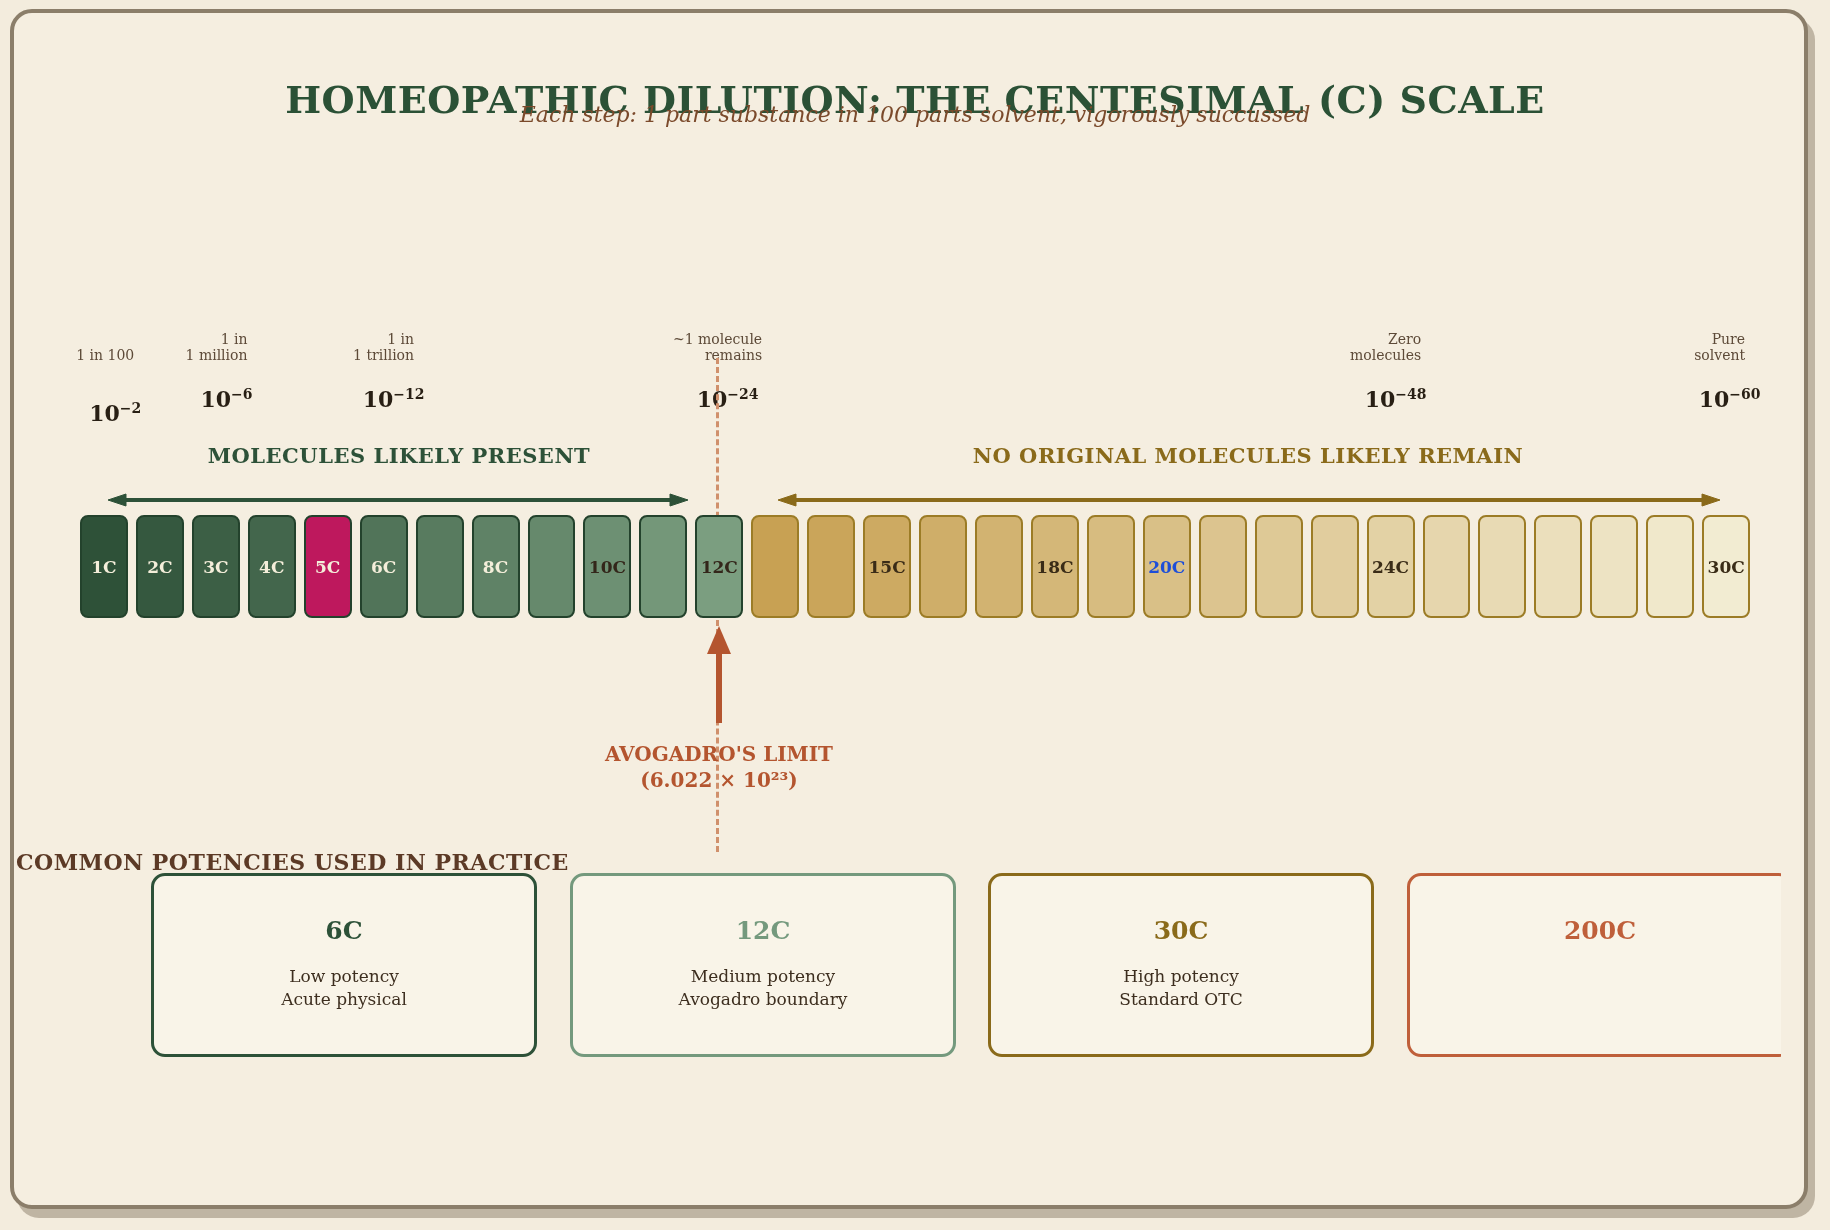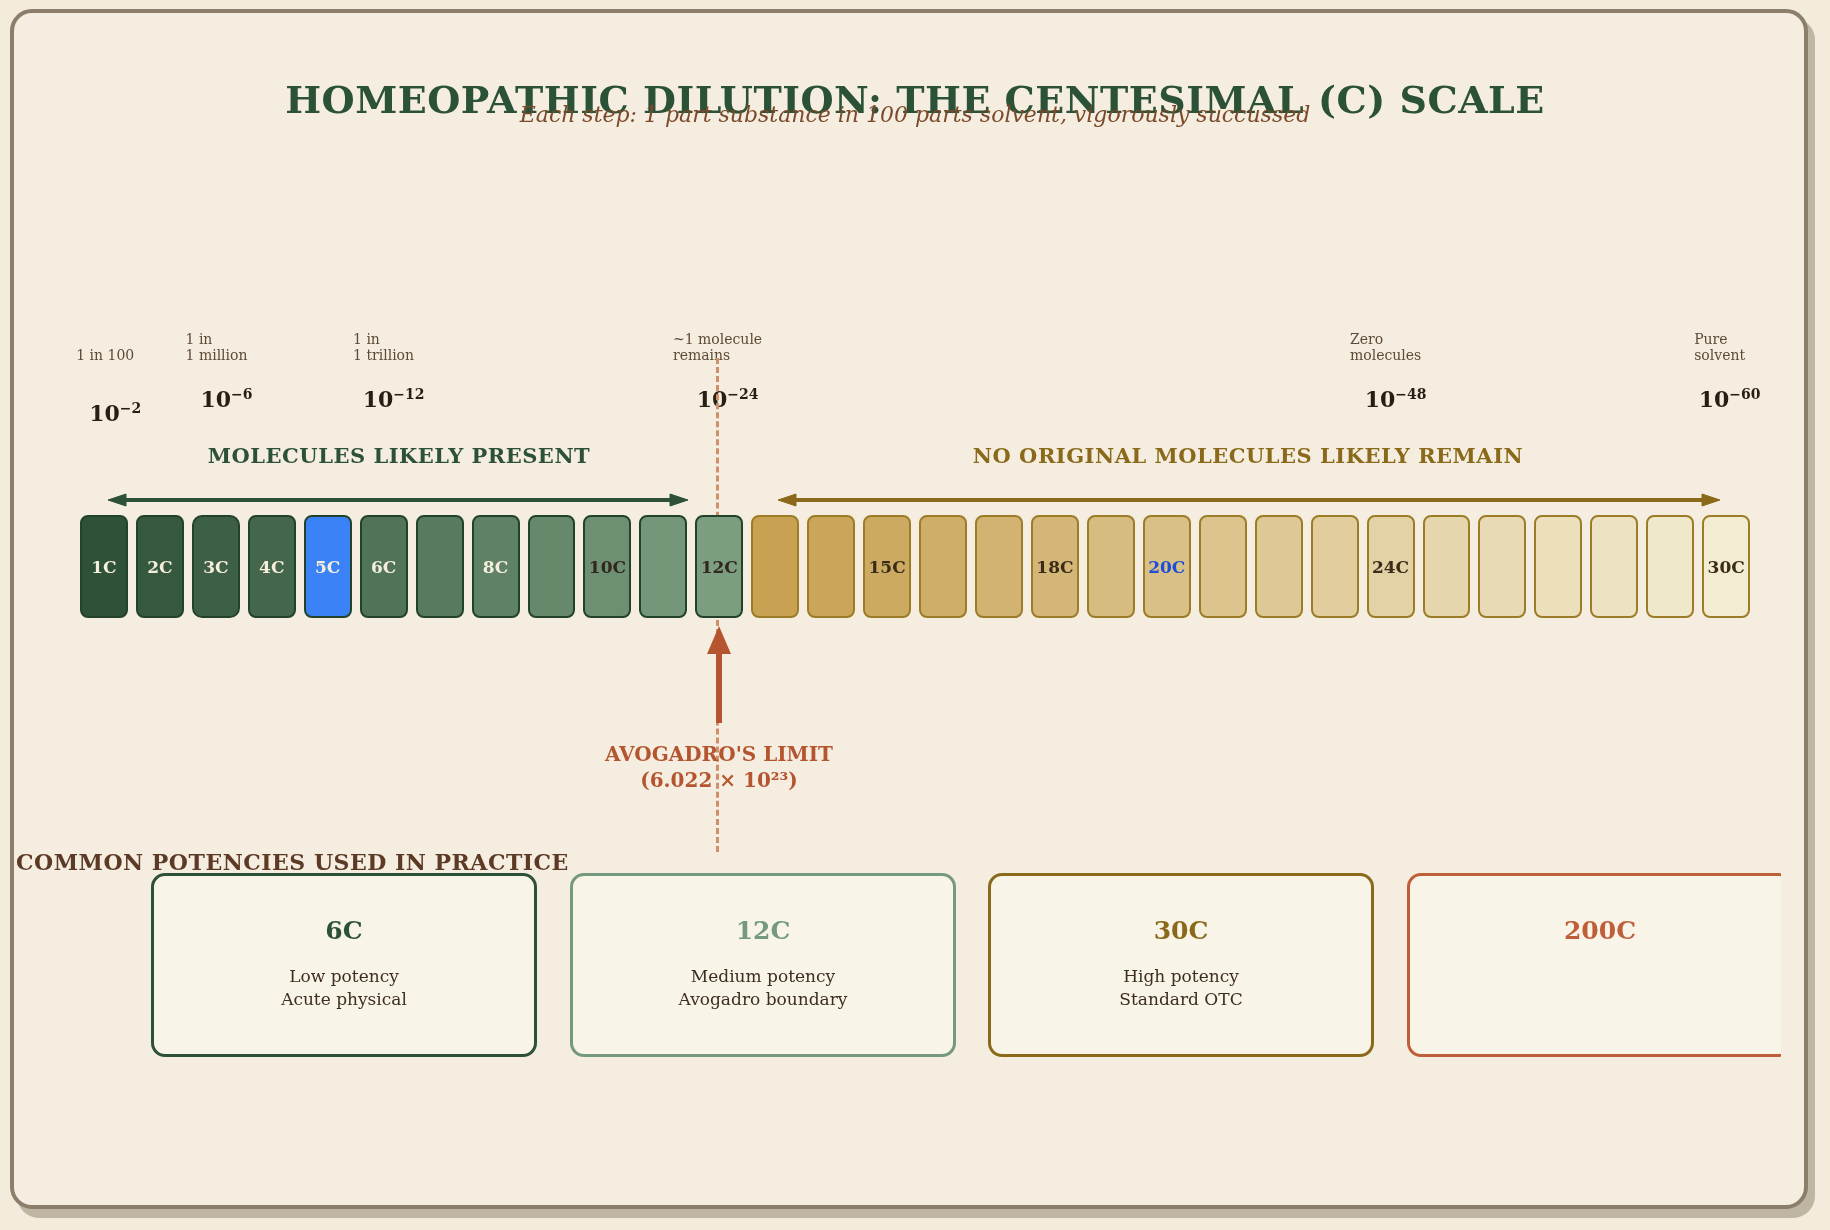--- a/index.html
+++ b/index.html
@@ -21,21 +21,21 @@
     position:absolute;left:0;top:102px;width:1830px;text-align:center;
     font-size:22px;font-style:italic;color:#7b4a2b;
   }
   
   .milestone{
     position:absolute;top:318px;width:160px;margin-left:-80px;
     display:flex;flex-direction:column;align-items:center;
   }
   .milestone .m-lines{
     height:46px;display:flex;flex-direction:column;justify-content:flex-end;
-    align-items:flex-start;font-size:14px;line-height:1.18;color:#5d4a38;text-align:center;
+    align-items:flex-end;font-size:14px;line-height:1.18;color:#5d4a38;text-align:center;
   }
   .milestone .m-exp{
     margin-top:22px;font-size:22px;font-weight:bold;color:#281f14;margin-left:20px;
   }
   .milestone .m-exp sup{font-size:14px;}
   
   .region-label{
     position:absolute;top:443px;font-size:21px;font-weight:bold;letter-spacing:.5px;
     text-align:center;transform:translateX(-50%);white-space:nowrap;
   }
@@ -142,23 +142,23 @@
   <line x1="16" y1="8" x2="926" y2="8" stroke-width="4" stroke="#8a6a1a" fill="#8a6a1a"></line>
   <polygon points="0,8 18,2 18,14" stroke="#8a6a1a" fill="#8a6a1a"></polygon>
   <polygon points="942,8 924,2 924,14" stroke="#8a6a1a" fill="#8a6a1a"></polygon>
 </svg>
 
 <div class="dash-line" id="dash-line" style="border-left-color: rgb(208, 144, 108);"></div>
 
 <div class="scale-row" id="scale-row">
     <div class="dilution-box" style="background: rgb(46, 81, 56); border-color: rgb(35, 66, 44); color: rgb(244, 238, 218);">1C</div>
     <div class="dilution-box" style="background: rgb(53, 88, 63); border-color: rgb(35, 66, 44); color: rgb(244, 238, 218);">2C</div>
-    <div class="dilution-box" style="background: rgb(60, 95, 69); border-color: rgb(35, 66, 44); color: rgb(244, 238, 218); border-radius: 10px;">3C</div>
+    <div class="dilution-box" style="background: rgb(60, 95, 69); border-color: rgb(35, 66, 44); color: rgb(244, 238, 218);">3C</div>
     <div class="dilution-box" style="background: rgb(67, 102, 76); border-color: rgb(35, 66, 44); color: rgb(244, 238, 218);">4C</div>
-    <div class="dilution-box" style="background: #3b82f6; border-color: rgb(35, 66, 44); color: rgb(244, 238, 218);">5C</div>
+    <div class="dilution-box" style="background: #be185d; border-color: rgb(35, 66, 44); color: rgb(244, 238, 218);">5C</div>
     <div class="dilution-box" style="background: rgb(81, 116, 89); border-color: rgb(35, 66, 44); color: rgb(244, 238, 218);">6C</div>
     <div class="dilution-box" style="background: rgb(88, 123, 95); border-color: rgb(35, 66, 44); color: rgb(244, 238, 218);"></div>
     <div class="dilution-box" style="background: rgb(95, 130, 102); border-color: rgb(35, 66, 44); color: rgb(244, 238, 218);">8C</div>
     <div class="dilution-box" style="background: rgb(102, 137, 108); border-color: rgb(35, 66, 44); color: rgb(51, 38, 26);"></div>
     <div class="dilution-box" style="background: rgb(109, 144, 115); border-color: rgb(35, 66, 44); color: rgb(51, 38, 26);">10C</div>
     <div class="dilution-box" style="background: rgb(116, 151, 121); border-color: rgb(35, 66, 44); color: rgb(51, 38, 26);"></div>
     <div class="dilution-box" style="background: rgb(123, 158, 128); border-color: rgb(35, 66, 44); color: rgb(51, 38, 26);">12C</div>
     <div class="dilution-box" style="background: rgb(200, 161, 83); border-color: rgb(156, 124, 38); color: rgb(58, 44, 23);"></div>
     <div class="dilution-box" style="background: rgb(202, 165, 90); border-color: rgb(156, 124, 38); color: rgb(58, 44, 23);"></div>
     <div class="dilution-box" style="background: rgb(205, 170, 98); border-color: rgb(156, 124, 38); color: rgb(58, 44, 23);">15C</div>

